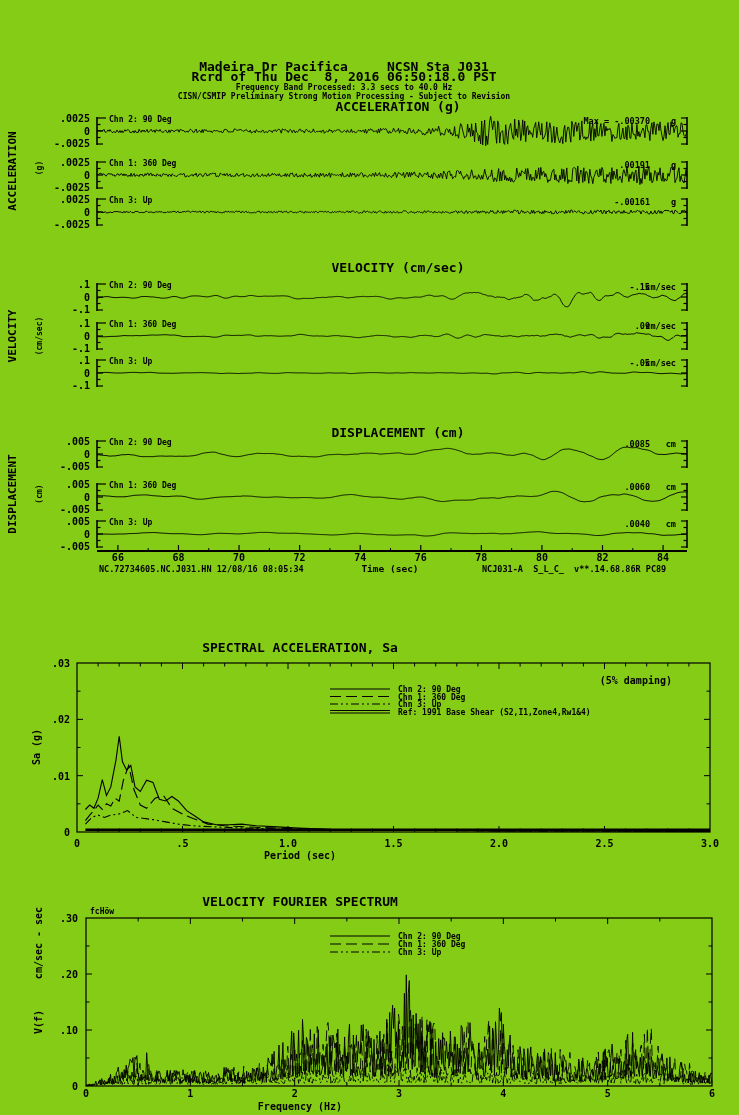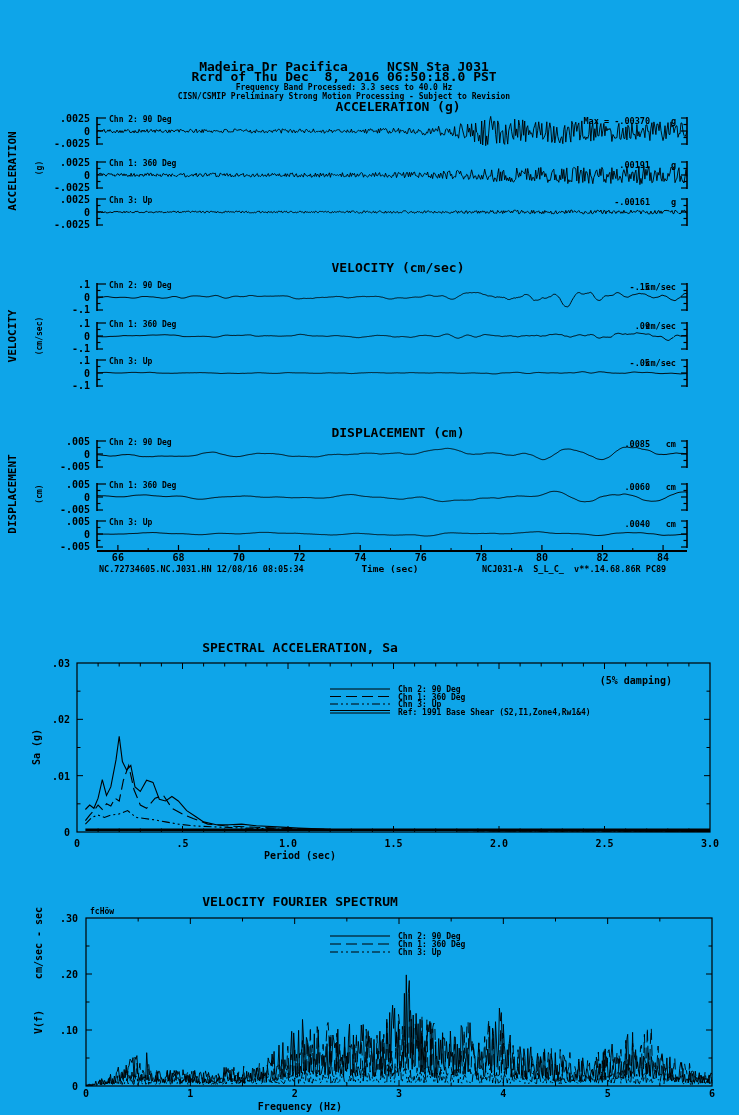--- a/index.html
+++ b/index.html
@@ -1,16 +1,16 @@
 <!DOCTYPE html>
 <html><head>
 <meta charset="utf-8">
 <style>
   html,body{margin:0;padding:0;background:#fff}
-  .page{position:relative;width:739px;height:1115px;background:#0ea5e9;overflow:hidden}
+  .page{position:relative;width:739px;height:1115px;background:#84cc16;overflow:hidden}
   svg text{font-family:"DejaVu Sans Mono",monospace;font-weight:bold;fill:#000;white-space:pre}
   .t8{font-size:8px}.t85{font-size:8.5px}.t95{font-size:9.5px}
   .t10{font-size:10px}.t11{font-size:11px}.t13{font-size:13px}
   svg line,svg path,svg rect{stroke:#000}
 </style>
 </head>
 <body>
 
 <div class="page">
 <svg id="cv" width="739" height="1115" viewBox="0 0 739 1115" xml:space="preserve">

